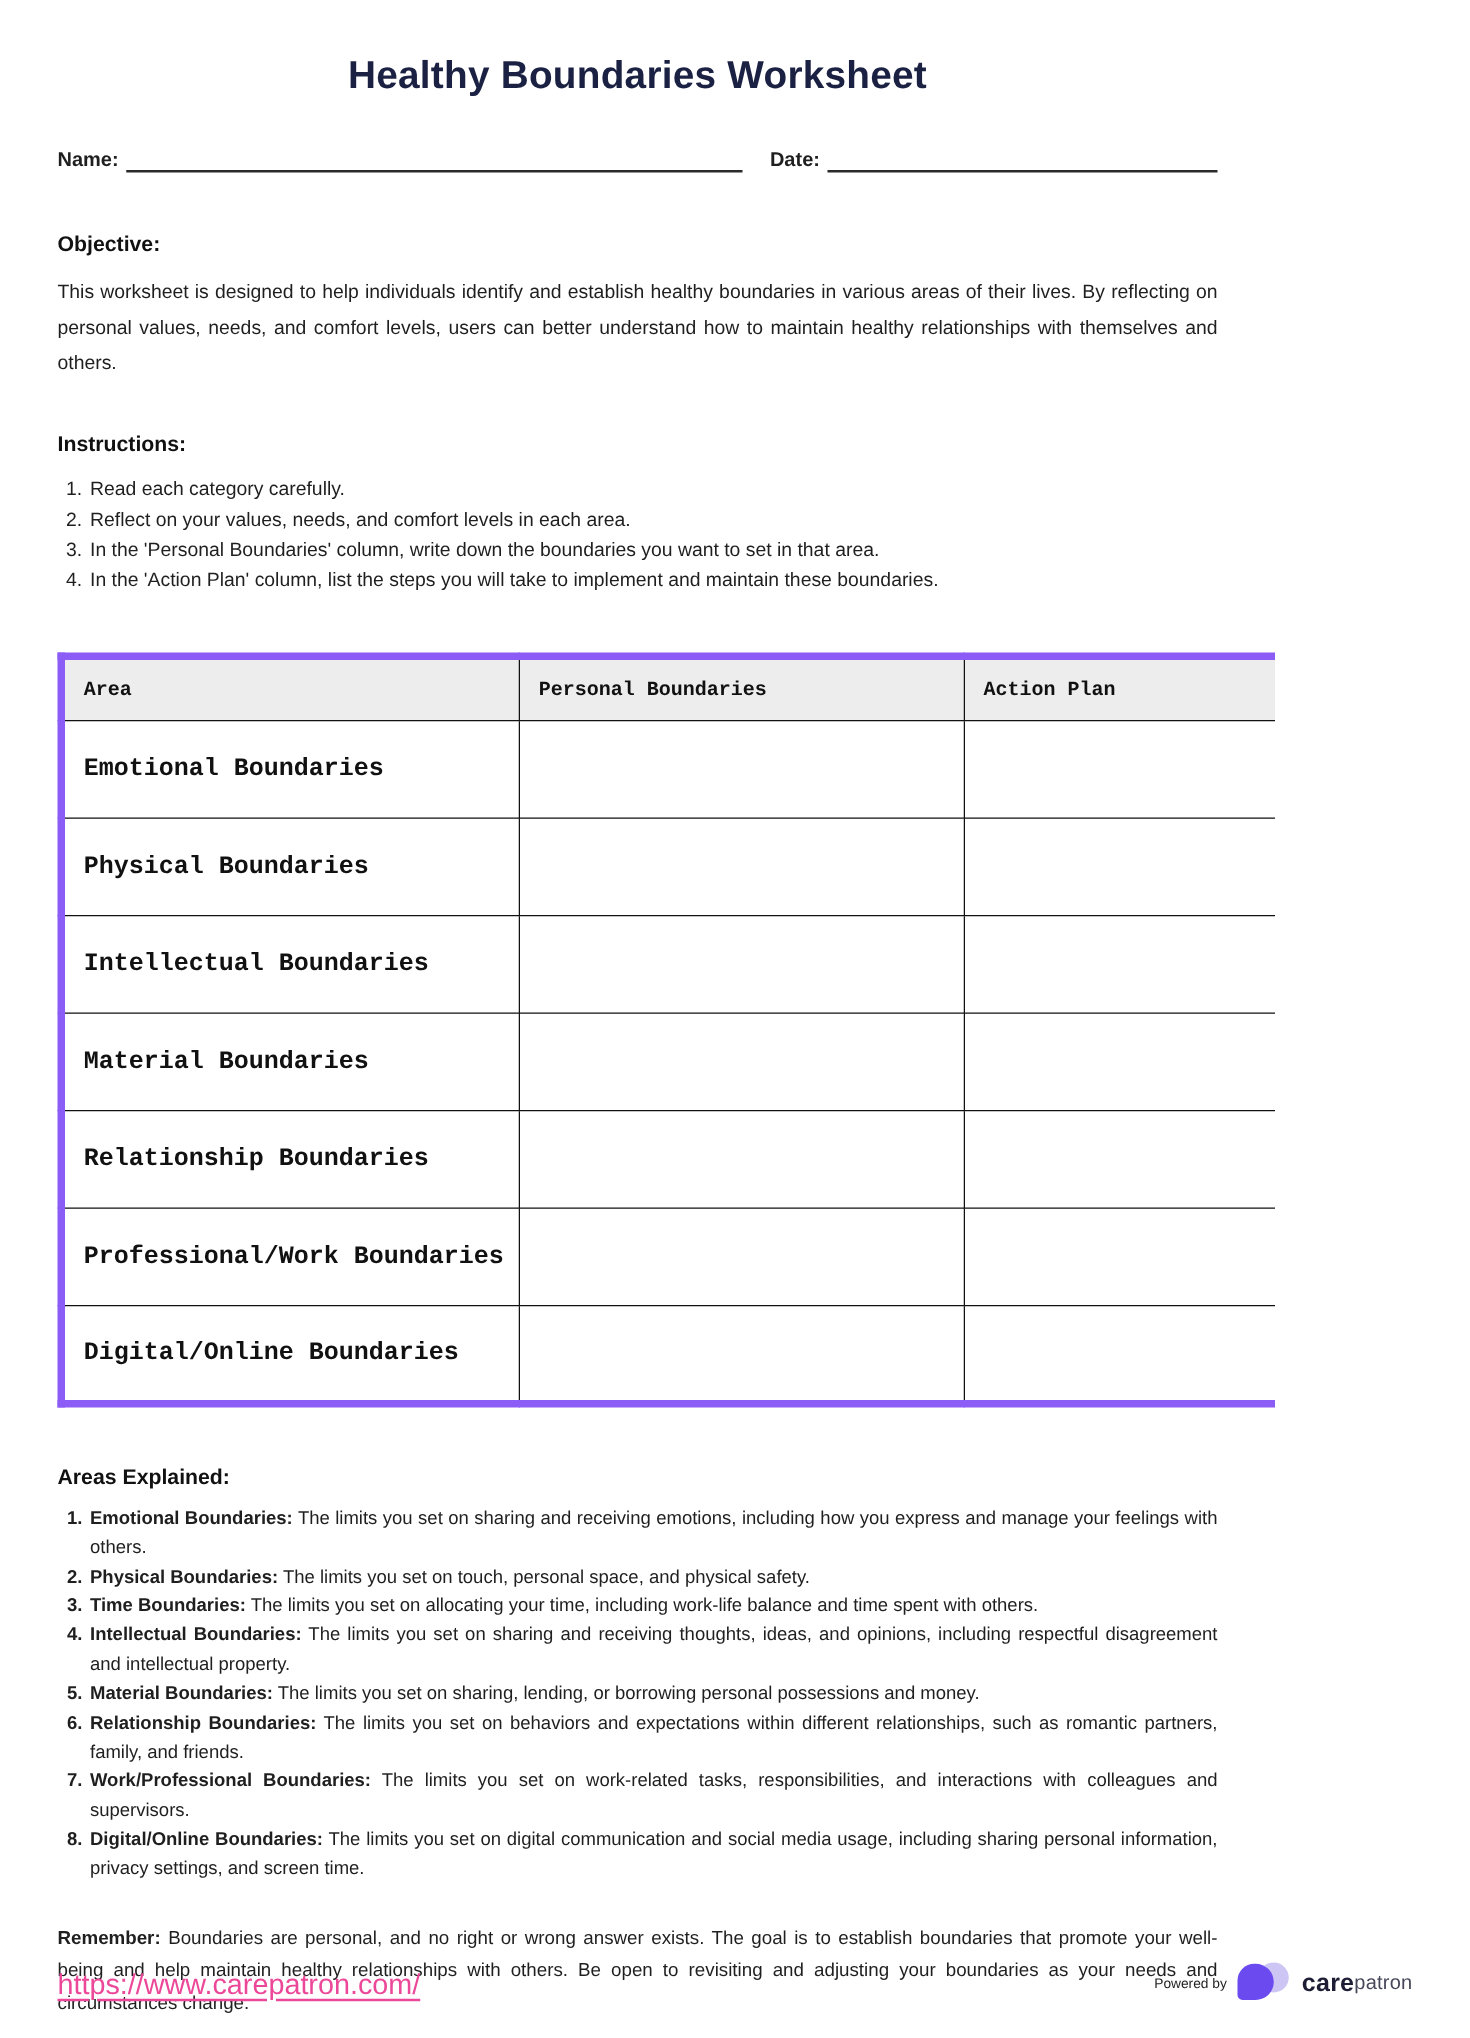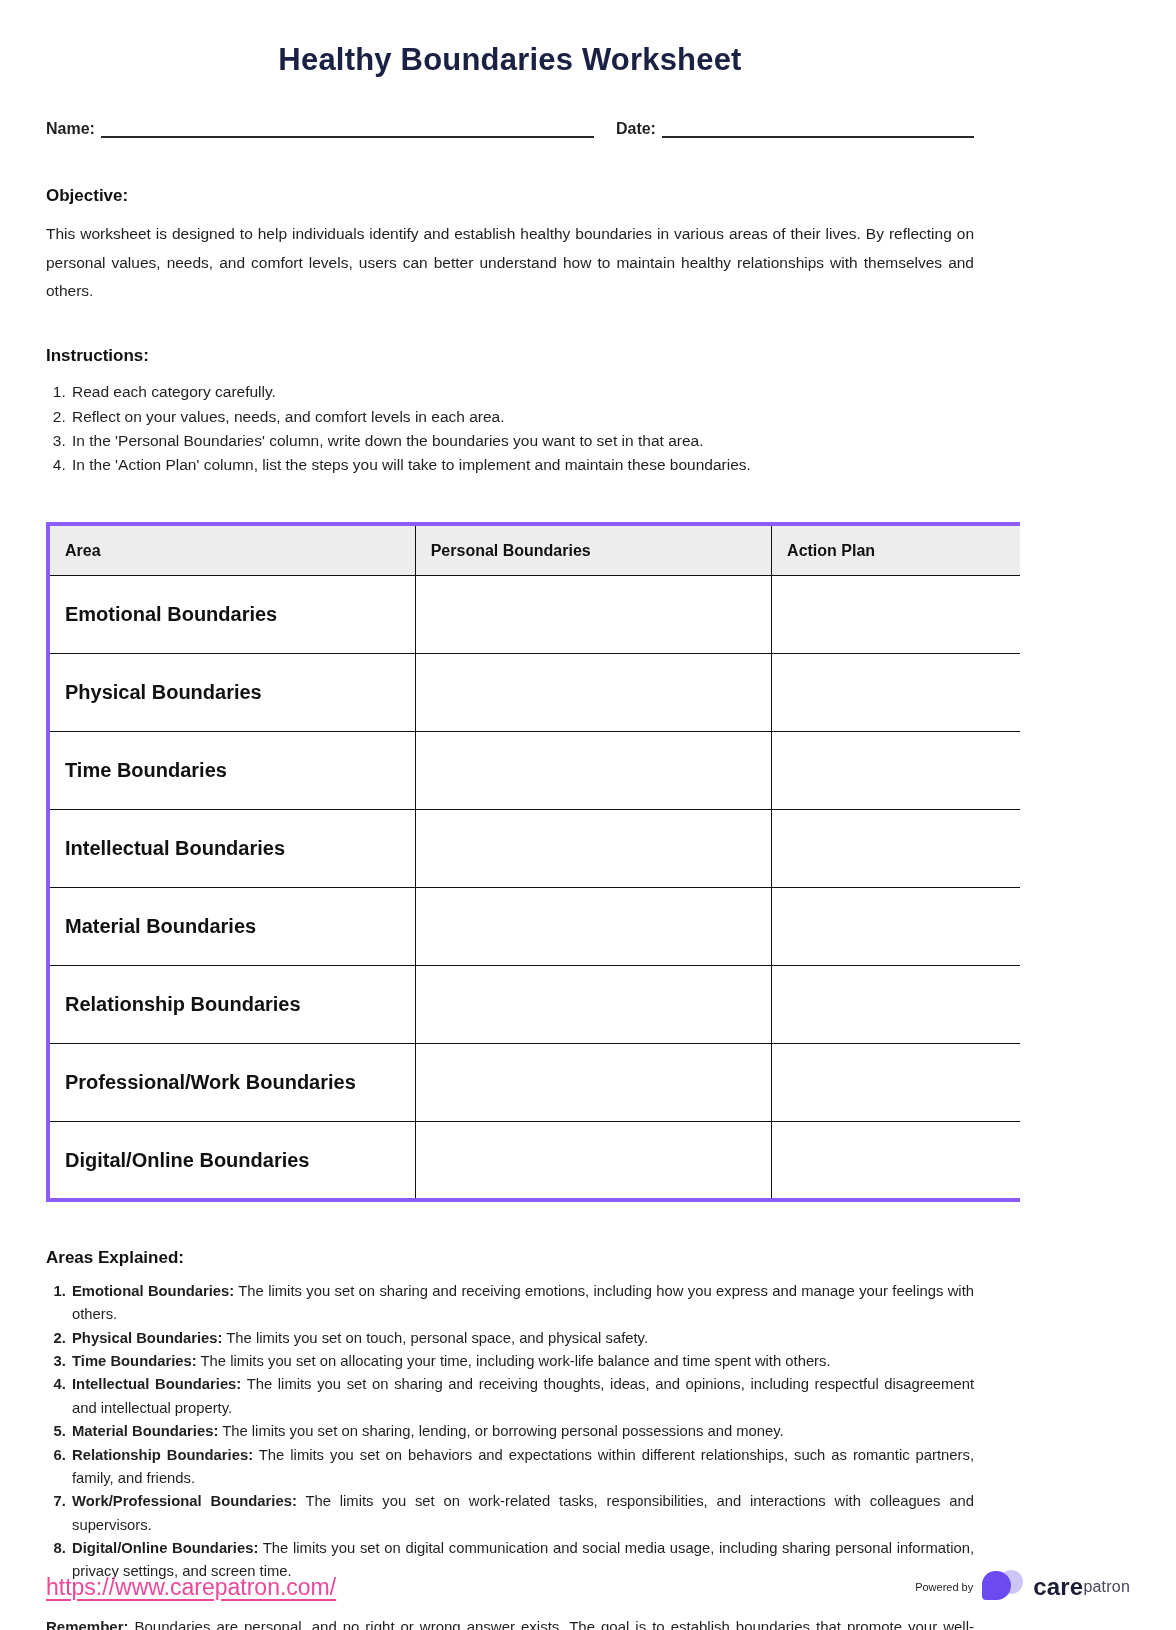--- a/index.html
+++ b/index.html
@@ -65,21 +65,21 @@
   
   table.boundaries {
     margin-top: 44px;
     width: 1084px;
     border-collapse: collapse;
     table-layout: fixed;
   }
   table.boundaries th, table.boundaries td {
     border: 1.5px solid #111111;
   }
-  table.boundaries { border: 4px solid #8b5cf6; }
+  table.boundaries { border: 6px solid #8b5cf6; font-family: Liberation Mono, monospace; }
   table.boundaries th {
     background: #ededed;
     height: 52px;
     text-align: left;
     vertical-align: middle;
     padding-left: 15px;
     font-size: 16px;
     font-weight: bold;
     color: #111111;
   }
@@ -151,21 +151,21 @@
     border-radius: 50%;
     background: #cdc6f4;
   }
   .mark-dark {
     position: absolute;
     left: 0; top: 3px;
     width: 29px; height: 29px;
     background: #6b4af0;
     border-radius: 46% 50% 50% 14%;
   }
-  .brand-bold { font-size: 24px; font-weight: bold; color: #1d1d35; letter-spacing: 0.2px; text-align: right; }
+  .brand-bold { font-size: 20px; font-weight: bold; color: #1d1d35; letter-spacing: 0.2px; text-align: right; }
   .brand-light { font-size: 16px; font-weight: normal; color: #46475a; letter-spacing: 0.2px; }
 </style>
 </head>
 <body>
 
 <div class="page">
 
   <div class="title">Healthy Boundaries Worksheet</div>
 
   <div class="field-row">
@@ -200,25 +200,20 @@
       </tr>
     </thead>
     <tbody>
       <tr>
         <td class="area-cell">Emotional Boundaries</td>
         <td></td>
         <td></td>
       </tr>
       <tr>
         <td class="area-cell">Physical Boundaries</td>
-        <td></td>
-        <td></td>
-      </tr>
-      <tr>
-        <td class="area-cell">Time Boundaries</td>
         <td></td>
         <td></td>
       </tr>
       <tr>
         <td class="area-cell">Intellectual Boundaries</td>
         <td></td>
         <td></td>
       </tr>
       <tr>
         <td class="area-cell">Material Boundaries</td>

